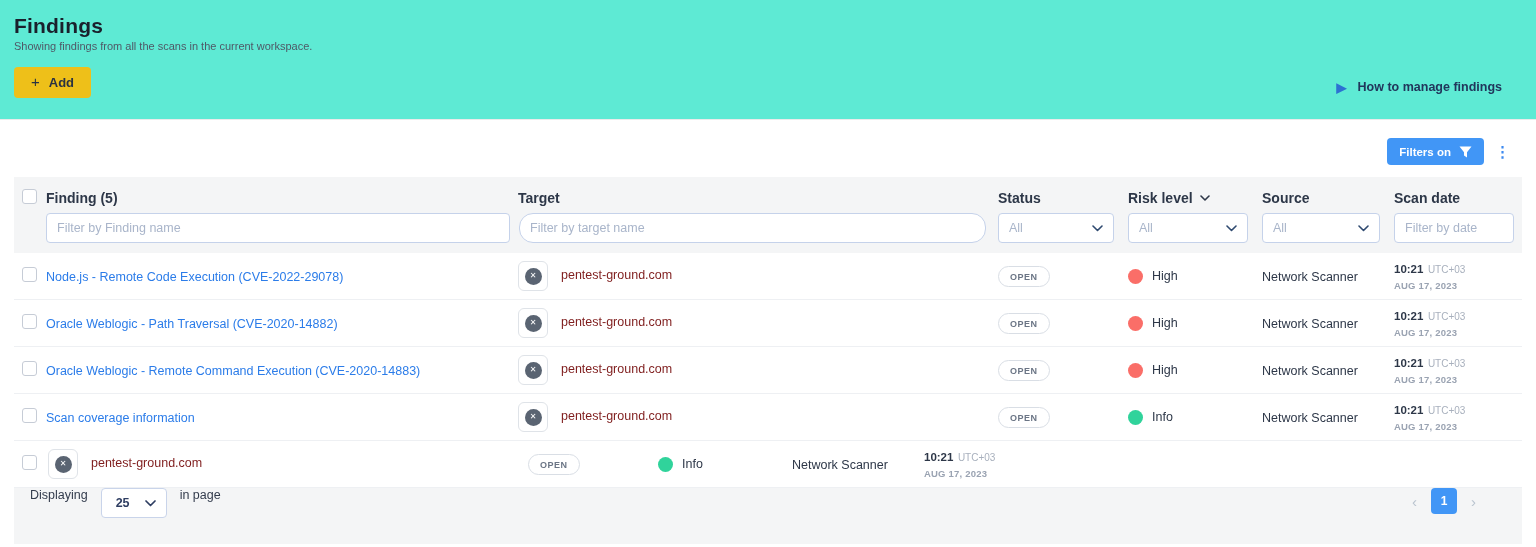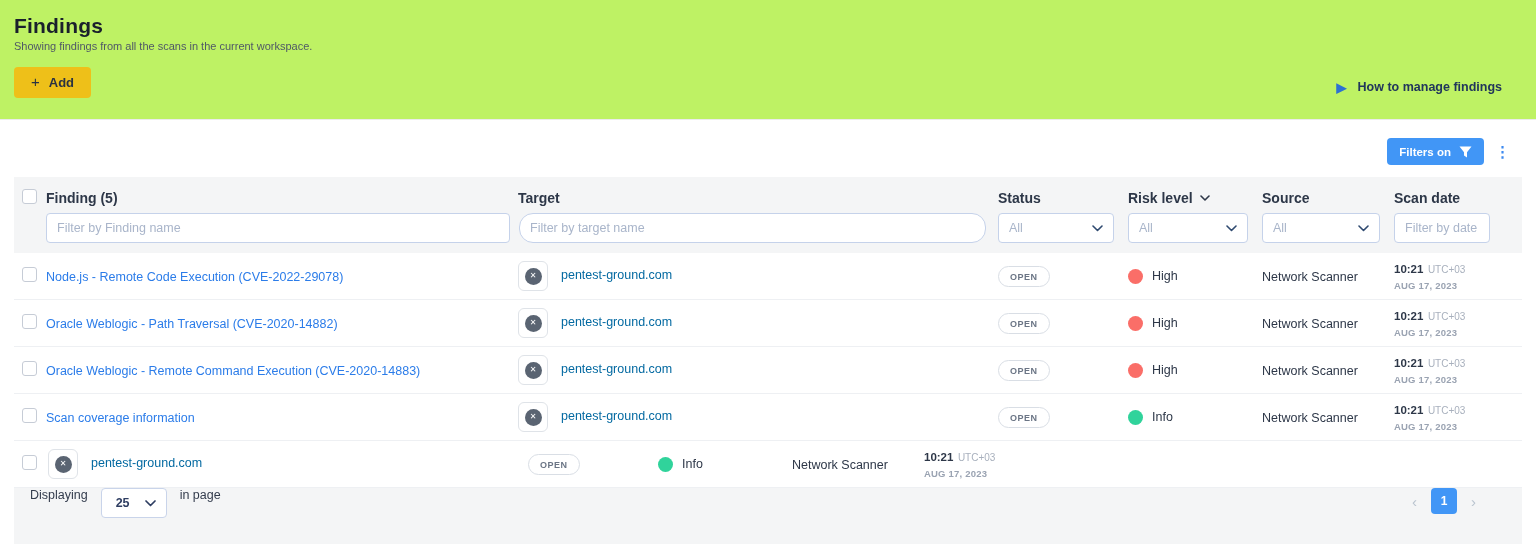--- a/index.html
+++ b/index.html
@@ -4,21 +4,21 @@
 <style>
   * { margin:0; padding:0; box-sizing:border-box; }
   body { background:#fff; }
   .page {
     width:1536px; height:547px; background:#fff; position:relative;
     font-family:"Liberation Sans", sans-serif; overflow:hidden;
   }
 
   
   .top-section {
-    height:120px; background:#bef264; border-bottom:1px solid #ebebeb;
+    height:120px; background:#5eead4; border-bottom:1px solid #ebebeb;
     padding:14px 34px 0 14px; position:relative;
   }
   .page-title { font-size:21px; font-weight:700; color:#1a202c; letter-spacing:.2px; }
   .page-subtitle { font-size:11px; color:#4f5866; margin-top:2px; }
   .add-btn {
     margin-top:15px; background:#eec019; border:none; border-radius:4px;
     height:31px; padding:0 17px; font-family:inherit; font-size:13px; font-weight:700;
     color:#2a3242; display:inline-flex; align-items:center; gap:9px; cursor:pointer;
   }
   .add-btn .plus { font-size:15px; font-weight:400; position:relative; top:-1px; }
@@ -61,42 +61,42 @@
     background:#fff; display:inline-block; cursor:pointer;
   }
 
   .f-input {
     height:30px; border:1px solid #c5d2ea; border-radius:4px; background:#fff;
     font-family:inherit; font-size:12.5px; color:#3c465a; padding:0 10px; outline:none;
   }
   .f-input::placeholder { color:#a9b5ca; }
   .f-input.w-finding { width:464px; }
   .f-input.w-target  { width:467px; margin-left:1px;border-radius:14px; }
-  .f-input.w-date    { width:96px; }
+  .f-input.w-date    { width:120px; }
   .f-select {
     height:30px; border:1px solid #c5d2ea; border-radius:4px; background:#fff;
     display:flex; align-items:center; justify-content:space-between;
     padding:0 10px; font-size:12.5px; color:#a9b5ca; cursor:pointer;
   }
   .f-select.w-status { width:116px; }
   .f-select.w-risk   { width:120px; }
   .f-select.w-source { width:118px; }
 
   .trow { display:flex; align-items:center; height:47px; background:#fff; border-bottom:1px solid #eef0f3; }
   .finding-link { color:#2b7ce9; font-size:12.5px; font-weight:500; text-decoration:none; cursor:pointer; }
   .target-cell { display:flex; align-items:center; gap:13px; }
   .target-icon {
     width:30px; height:30px; border:1px solid #dfe3e8; border-radius:6px; background:#fff;
     display:flex; align-items:center; justify-content:center; cursor:pointer; flex:none;
   }
   .target-icon .circ {
     width:17px; height:17px; border-radius:50%; background:#5a6472; color:#fff;
     display:flex; align-items:center; justify-content:center; font-size:8px; line-height:1;
   }
-  .target-name { font-size:12.5px; color:#0369a1; align-self:flex-start; margin-top:7px; }
+  .target-name { font-size:12.5px; color:#7f1d1d; align-self:flex-start; margin-top:7px; }
   .status-badge {
     display:inline-block; padding:5px 11px 4px; border:1px solid #d9dee5; border-radius:999px;
     font-size:9px; font-weight:700; color:#6b7585; letter-spacing:.5px; background:#fff;
   }
   .risk-cell { display:flex; align-items:center; gap:9px; }
   .risk-dot { width:15px; height:15px; border-radius:50%; flex:none; }
   .risk-label { font-size:12.5px; color:#2d3748; }
   .source-text { font-size:12.5px; font-weight:500; color:#2d3748; }
   .date-cell { line-height:15px; }
   .date-time { font-size:11.5px; font-weight:700; color:#2d3748; }

